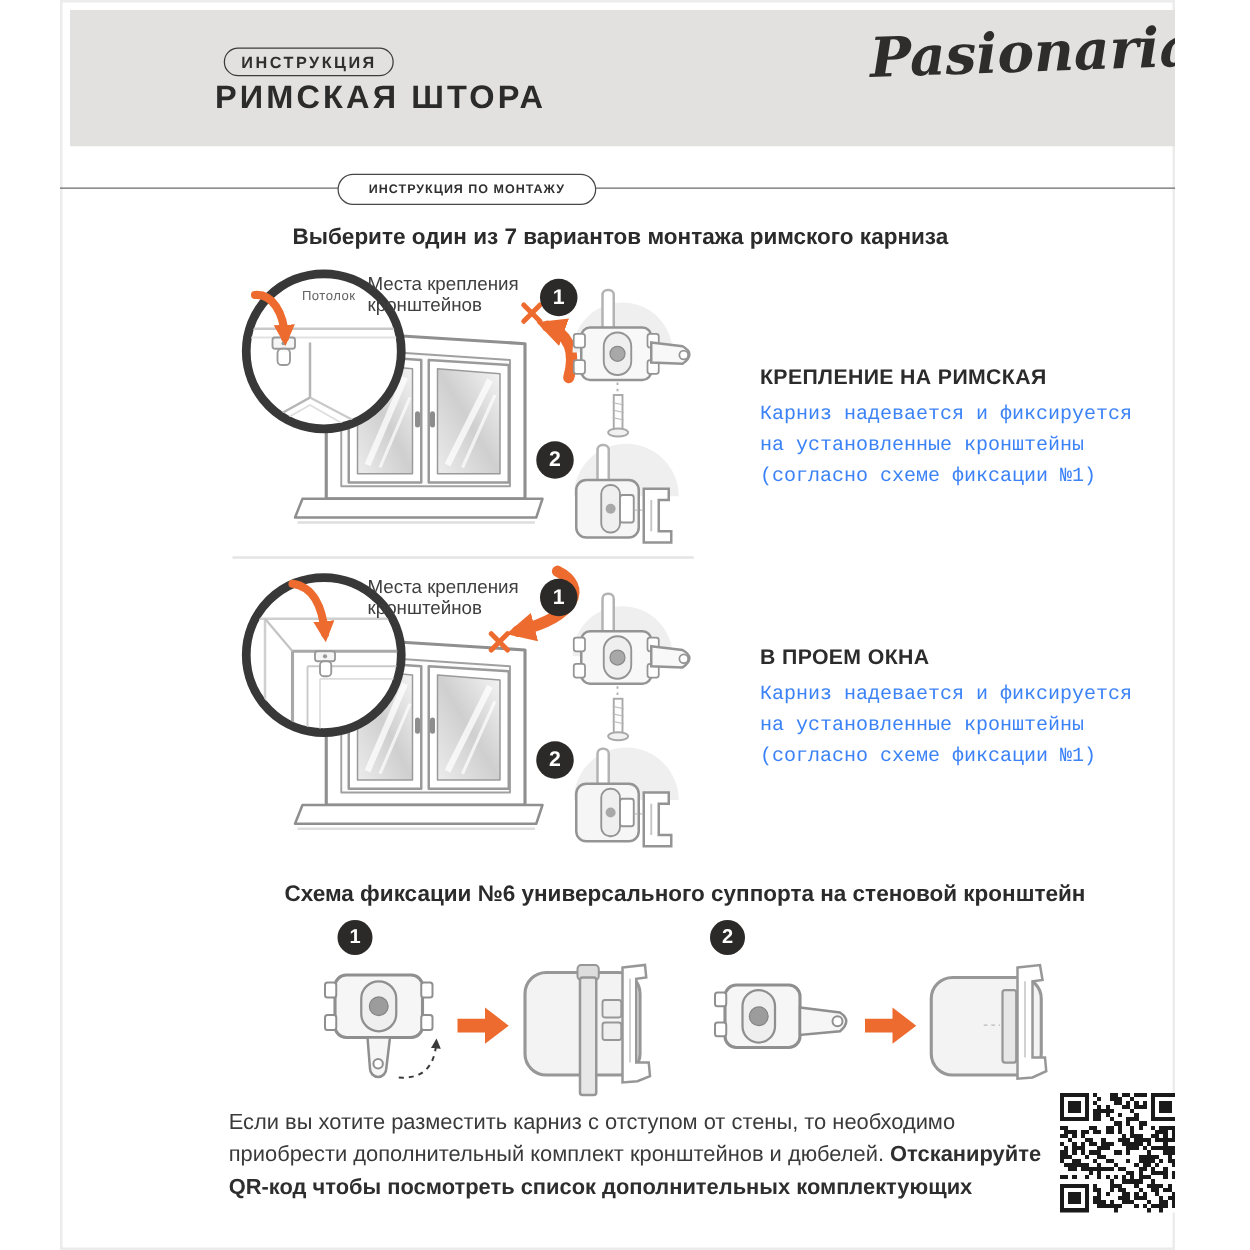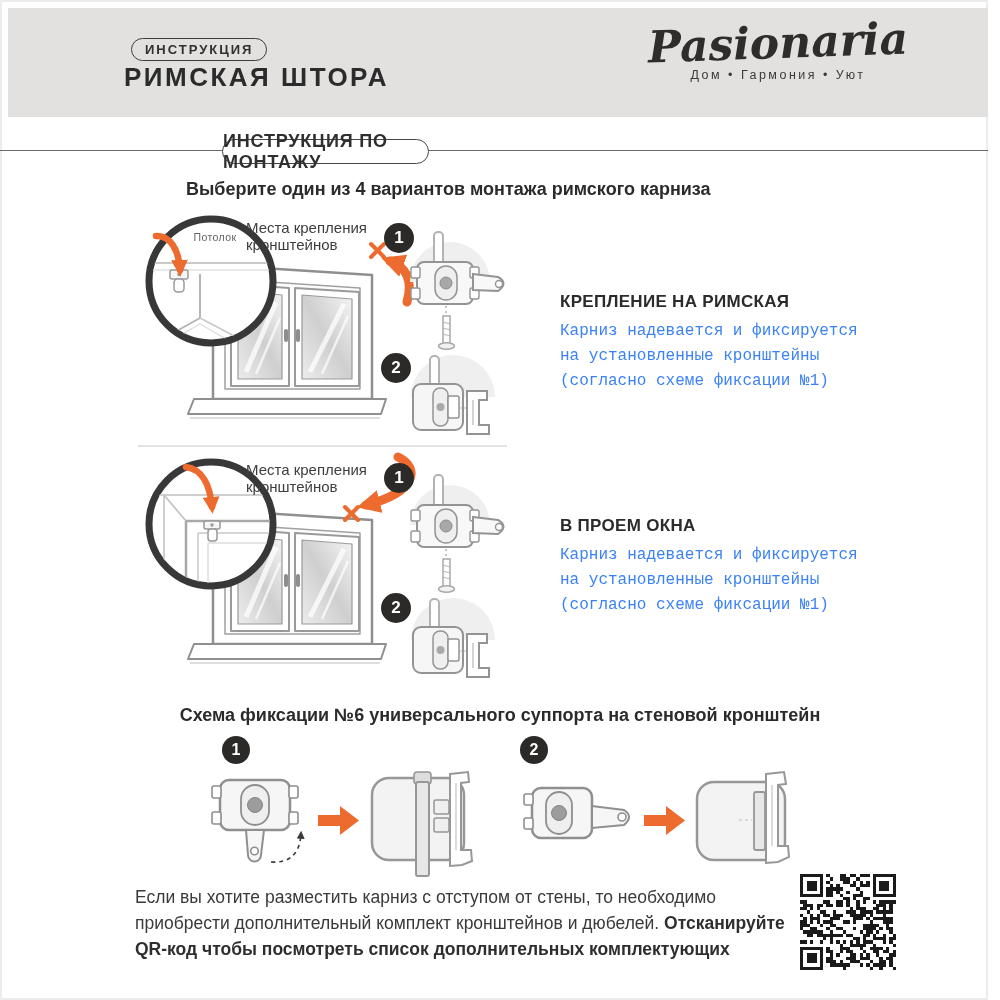--- a/index.html
+++ b/index.html
@@ -1,19 +1,20 @@
 <!DOCTYPE html>
 <html><head>
 <meta charset="utf-8">
 <style>
   html,body{margin:0;padding:0;background:#ffffff;}
   .page{
-    position:relative;width:988px;height:1000px;background:#ffffff;overflow:hidden;
+    position:relative;width:892px;height:1000px;background:#ffffff;overflow:hidden;
     font-family:"Liberation Sans", sans-serif;color:#2d2d2d;
     box-shadow:inset 0 0 0 2px #ececec;
+    margin-left:48px;
   }
   
   .header{position:absolute;left:8px;top:8px;width:984px;height:109px;background:#e2e1df;}
   .header-pill{
     position:absolute;left:123px;top:30px;padding:3px 13px;border:1.5px solid #3c3c3c;
     border-radius:14px;font-size:13px;letter-spacing:2px;font-weight:bold;color:#2f2f2f;
   }
   .header-title{
     position:absolute;left:116px;top:54px;margin:0;font-size:26px;font-weight:bold;
     letter-spacing:2.5px;color:#2b2b2b;white-space:nowrap;
@@ -22,21 +23,21 @@
   .logo-name{
     font-family:"DejaVu Serif", serif;font-style:italic;font-weight:bold;font-size:44px;
     color:#2e2d2b;line-height:1.05;transform:rotate(-2deg);
   }
   .logo-tagline{font-size:12.5px;letter-spacing:2.5px;color:#3a3a3a;margin-top:2px;}
   
   .rule{position:absolute;left:0;top:150px;width:1000px;border-top:1.5px solid #6a6a6a;}
   .montage-pill{
     position:absolute;left:222px;top:139px;width:205px;height:23px;background:#ffffff;
     border:1.5px solid #474747;border-radius:13px;display:flex;align-items:center;justify-content:center;
-    font-size:18px;font-weight:bold;letter-spacing:0.8px;color:#2f2f2f;
+    font-size:10px;font-weight:bold;letter-spacing:0.8px;color:#2f2f2f;
   }
   .intro{
     position:absolute;left:186px;top:179px;margin:0;font-size:18px;font-weight:bold;color:#2b2b2b;
   }
   
   .diag{position:absolute;}
   .diagram-label{
     position:absolute;width:132px;font-size:15px;line-height:1.15;color:#3e3e3e;
   }
   .mag-label{
@@ -65,27 +66,26 @@
 </head>
 <body>
 
 <div class="page">
 
   <div class="header">
     <div class="header-pill">ИНСТРУКЦИЯ</div>
     <h1 class="header-title">РИМСКАЯ ШТОРА</h1>
     <div class="logo">
       <div class="logo-name">Pasionaria</div>
-      <div class="logo-tagline">Дом  •  Гармония  •  Уют</div>
     </div>
   </div>
 
   <div class="rule"></div>
   <div class="montage-pill">ИНСТРУКЦИЯ ПО МОНТАЖУ</div>
-  <h2 class="intro">Выберите один из 4 вариантов монтажа римского карниза</h2>
+  <h2 class="intro">Выберите один из 7 вариантов монтажа римского карниза</h2>
 
   <svg class="diag" style="left:130px;top:200px" width="390" height="252" viewBox="0 0 390 252">
     <defs>
       <linearGradient id="g1" x1="0" y1="1" x2="1" y2="0">
         <stop offset="0" stop-color="#ececec"></stop>
           <stop offset="0.5" stop-color="#cfcfcf"></stop>
           <stop offset="1" stop-color="#f4f4f4"></stop>
       </linearGradient>
       <marker id="ah1" viewBox="0 0 10 10" refX="6" refY="5" markerWidth="2.6" markerHeight="2.6" orient="auto-start-reverse">
         <path d="M0,0 L10,5 L0,10 Z" fill="#ed6b2e"></path>

